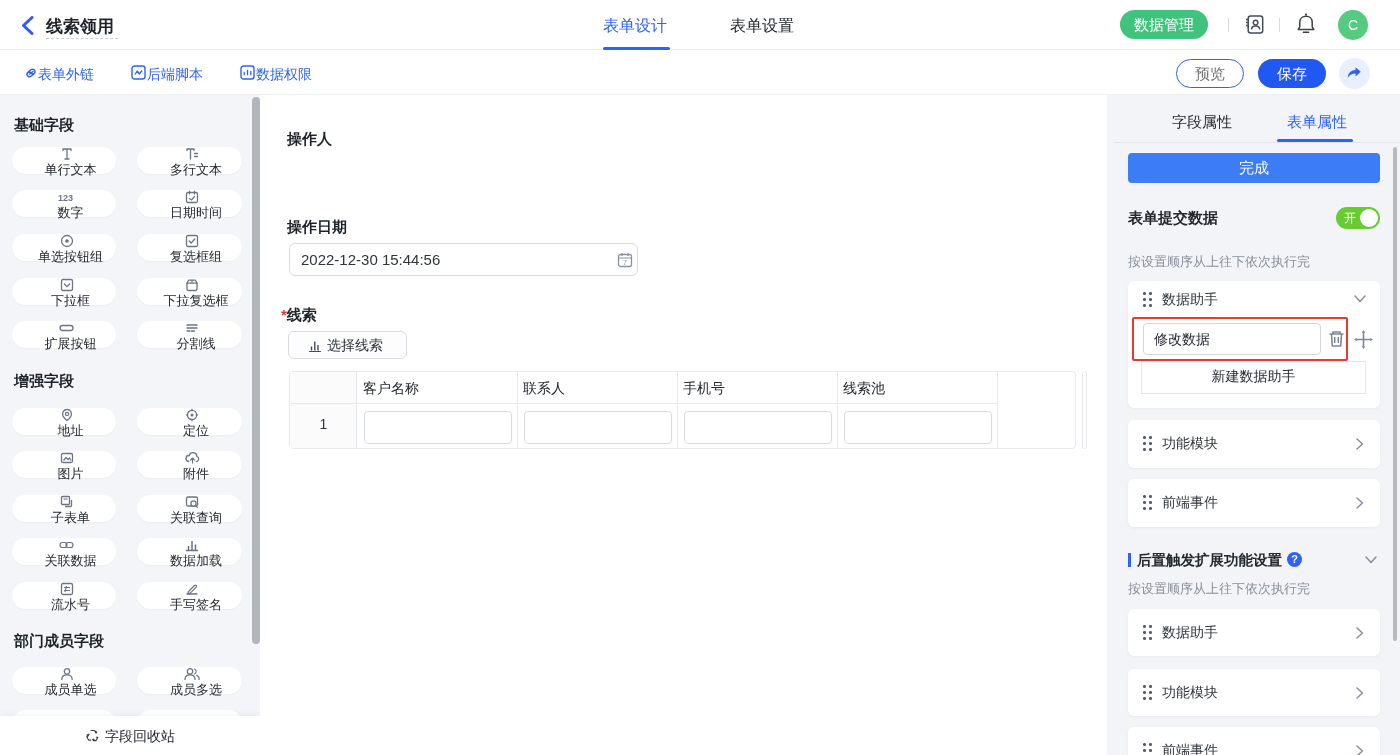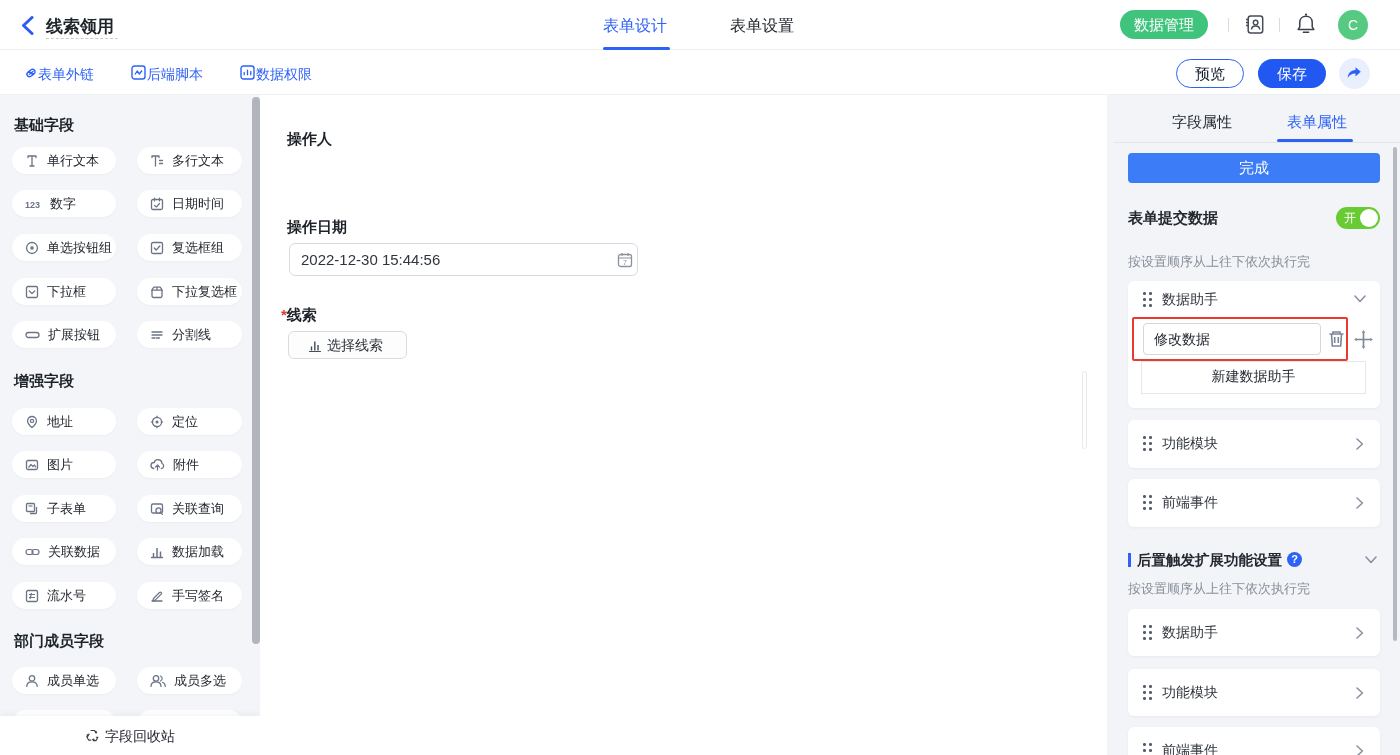--- a/index.html
+++ b/index.html
@@ -7,21 +7,21 @@
 body{font-family:"Liberation Sans",sans-serif;position:relative;background:#fff;color:#1d2329;}
 .abs{position:absolute;}
 
 #hdr{position:absolute;left:0;top:0;width:1400px;height:50px;background:#fff;border-bottom:1px solid #ebedf0;}
 #sub{position:absolute;left:0;top:50px;width:1400px;height:45px;background:#fff;border-bottom:1px solid #eef0f2;}
 #sidebar{position:absolute;left:0;top:95px;width:260px;height:660px;background:#f3f5f8;overflow:hidden;}
 #canvas{position:absolute;left:260px;top:95px;width:847px;height:660px;background:#fff;overflow:hidden;}
 #panel{position:absolute;left:1107px;top:95px;width:293px;height:660px;background:#f2f4f7;overflow:hidden;}
 .blue{color:#2e62f6;}
 .ghead{font-size:15px;font-weight:bold;color:#1d2329;position:absolute;}
-.fpill{position:absolute;width:104px;height:27px;background:#fff;border-radius:14px;font-size:13px;color:#23272e;display:flex;align-items:center;padding-left:13px;box-shadow:0 1px 2px rgba(50,60,80,0.04);}
+.fpill{position:absolute;width:104px;height:27px;background:#fff;border-radius:14px;font-size:13px;color:#23272e;display:flex;align-items:center;padding-left:13px;box-shadow:0 1px 2px rgba(50,60,80,0.04);flex-direction:column;}
 .fpill svg{margin-right:8px;flex:none;}
 .fpill span{white-space:nowrap;letter-spacing:0;}
 .card{position:absolute;left:21px;width:252px;background:#fff;border-radius:6px;box-shadow:0 1px 3px rgba(30,40,70,0.05);}
 .chead{position:absolute;left:34px;font-size:14px;color:#30353d;}
 .dots{position:absolute;left:15px;width:9px;height:15px;}
 .dots i{position:absolute;width:2.6px;height:2.6px;border-radius:50%;background:#555d6b;}
 .dots i:nth-child(1){left:0;top:0}.dots i:nth-child(2){left:6px;top:0}
 .dots i:nth-child(3){left:0;top:6px}.dots i:nth-child(4){left:6px;top:6px}
 .dots i:nth-child(5){left:0;top:12px}.dots i:nth-child(6){left:6px;top:12px}
 .chev{position:absolute;}
@@ -63,21 +63,21 @@
   <svg class="abs" style="left:131px;top:15px" width="15" height="15" viewBox="0 0 15 15">
     <rect x="1" y="1" width="13" height="13" rx="2.5" fill="none" stroke="#2e62f6" stroke-width="1.4"></rect>
     <path d="M4 9.5 L6.2 6 L8.4 9 L11 5.5" fill="none" stroke="#2e62f6" stroke-width="1.3" stroke-linejoin="round"></path>
   </svg>
   <div class="abs blue" style="left:147px;top:16px;font-size:14px;">后端脚本</div>
   <svg class="abs" style="left:240px;top:15px" width="15" height="15" viewBox="0 0 15 15">
     <rect x="1" y="1" width="13" height="13" rx="2.5" fill="none" stroke="#2e62f6" stroke-width="1.4"></rect>
     <path d="M4.2 9.8 v-2.4 M7.5 9.8 v-4.6 M10.8 9.8 v-3.4" stroke="#2e62f6" stroke-width="1.3" stroke-linecap="round"></path>
   </svg>
   <div class="abs blue" style="left:256px;top:16px;font-size:14px;">数据权限</div>
-  <div class="abs" style="left:1176px;top:9px;width:68px;height:29px;border:1px solid #2e62f6;border-radius:15px;color:#0f172a;font-size:15px;line-height:27px;text-align:center;background:#fff;">预览</div>
+  <div class="abs" style="left:1176px;top:9px;width:68px;height:29px;border:1px solid #2e62f6;border-radius:15px;color:#737373;font-size:15px;line-height:27px;text-align:center;background:#fff;">预览</div>
   <div class="abs" style="left:1258px;top:9px;width:68px;height:29px;background:#2258f2;border-radius:15px;color:#fff;font-size:15px;line-height:29px;text-align:center;">保存</div>
   <div class="abs" style="left:1339px;top:8px;width:31px;height:31px;border-radius:50%;background:#e9effd;">
     <svg style="position:absolute;left:7px;top:7px" width="17" height="16" viewBox="0 0 17 16">
       <path d="M9.5 2.2 L14.8 6.8 L9.5 11.4 V8.6 C5.5 8.6 3.2 10.2 1.8 13 C1.8 8.4 4.6 5.2 9.5 4.9 Z" fill="#2e62f6"></path>
     </svg>
   </div>
 </div>
 <div id="sidebar">
   <div class="ghead" style="left:14px;top:21px;">基础字段</div>
   <div class="fpill" style="left:12px;top:52px;">
@@ -260,20 +260,37 @@
         <text x="6" y="13" font-size="7" fill="#8b929e" font-family="Liberation Sans">7</text>
       </svg>
   </div>
   <div class="abs" style="left:21px;top:211px;font-size:15px;font-weight:bold;"><span style="color:#e0382d;">*</span><span style="color:#1d2329;">线索</span></div>
   <div class="abs" style="left:28px;top:236px;width:119px;height:28px;border:1px solid #d8dbe0;border-radius:6px;background:#fdfdfd;">
     <svg class="abs" style="left:19px;top:7px" width="14" height="14" viewBox="0 0 14 14">
         <path d="M1.5 12.5 h11" stroke="#454c57" stroke-width="1.2" stroke-linecap="round"></path>
         <path d="M3.5 11.5 v-4 M6.8 11.5 V2.5 M10 11.5 V6" stroke="#454c57" stroke-width="1.4"></path>
       </svg>
     <div class="abs" style="left:38px;top:5px;font-size:14px;color:#30353d;">选择线索</div>
+  </div>
+  <div class="abs" style="left:29px;top:276px;width:787px;height:78px;border:1px solid #e7e9ec;border-radius:4px;background:#fff;">
+    <div class="abs" style="left:0;top:0;width:67px;height:76px;background:#fbfbfc;border-right:1px solid #e7e9ec;"></div>
+    <div class="abs" style="left:0;top:31px;width:707px;border-top:1px solid #e7e9ec;"></div>
+    <div class="abs" style="left:227px;top:0;height:76px;border-left:1px solid #e7e9ec;"></div>
+    <div class="abs" style="left:387px;top:0;height:76px;border-left:1px solid #e7e9ec;"></div>
+    <div class="abs" style="left:547px;top:0;height:76px;border-left:1px solid #e7e9ec;"></div>
+    <div class="abs" style="left:707px;top:0;height:76px;border-left:1px solid #e7e9ec;"></div>
+    <div class="abs" style="left:73px;top:8px;font-size:14px;color:#23272e;">客户名称</div>
+    <div class="abs" style="left:233px;top:8px;font-size:14px;color:#23272e;">联系人</div>
+    <div class="abs" style="left:393px;top:8px;font-size:14px;color:#23272e;">手机号</div>
+    <div class="abs" style="left:553px;top:8px;font-size:14px;color:#23272e;">线索池</div>
+    <div class="abs" style="left:0;top:44px;width:67px;text-align:center;font-size:14px;color:#30353d;">1</div>
+    <div class="abs" style="left:74px;top:39px;width:148px;height:33px;border:1px solid #d8dbe0;border-radius:4px;"></div>
+    <div class="abs" style="left:234px;top:39px;width:148px;height:33px;border:1px solid #d8dbe0;border-radius:4px;"></div>
+    <div class="abs" style="left:394px;top:39px;width:148px;height:33px;border:1px solid #d8dbe0;border-radius:4px;"></div>
+    <div class="abs" style="left:554px;top:39px;width:148px;height:33px;border:1px solid #d8dbe0;border-radius:4px;"></div>
   </div>
   <div class="abs" style="left:822px;top:276px;width:5px;height:78px;border:1px solid #e7e9ec;border-radius:4px;"></div>
 </div>
 <div id="panel">
   <div class="abs" style="left:65px;top:18px;font-size:15px;color:#262b33;">字段属性</div>
   <div class="abs blue" style="left:180px;top:18px;font-size:15px;">表单属性</div>
   <div class="abs" style="left:170px;top:44px;width:76px;height:3px;background:#2e62f6;border-radius:2px;"></div>
   <div class="abs" style="left:7px;top:47px;width:286px;border-top:1px solid #e2e5e9;"></div>
   <div class="abs" style="left:21px;top:58px;width:252px;height:30px;background:#3c7cf6;border-radius:4px;color:#fff;font-size:15px;line-height:30px;text-align:center;">完成</div>
   <div class="abs" style="left:21px;top:114px;font-size:15px;font-weight:bold;color:#23272e;">表单提交数据</div>

